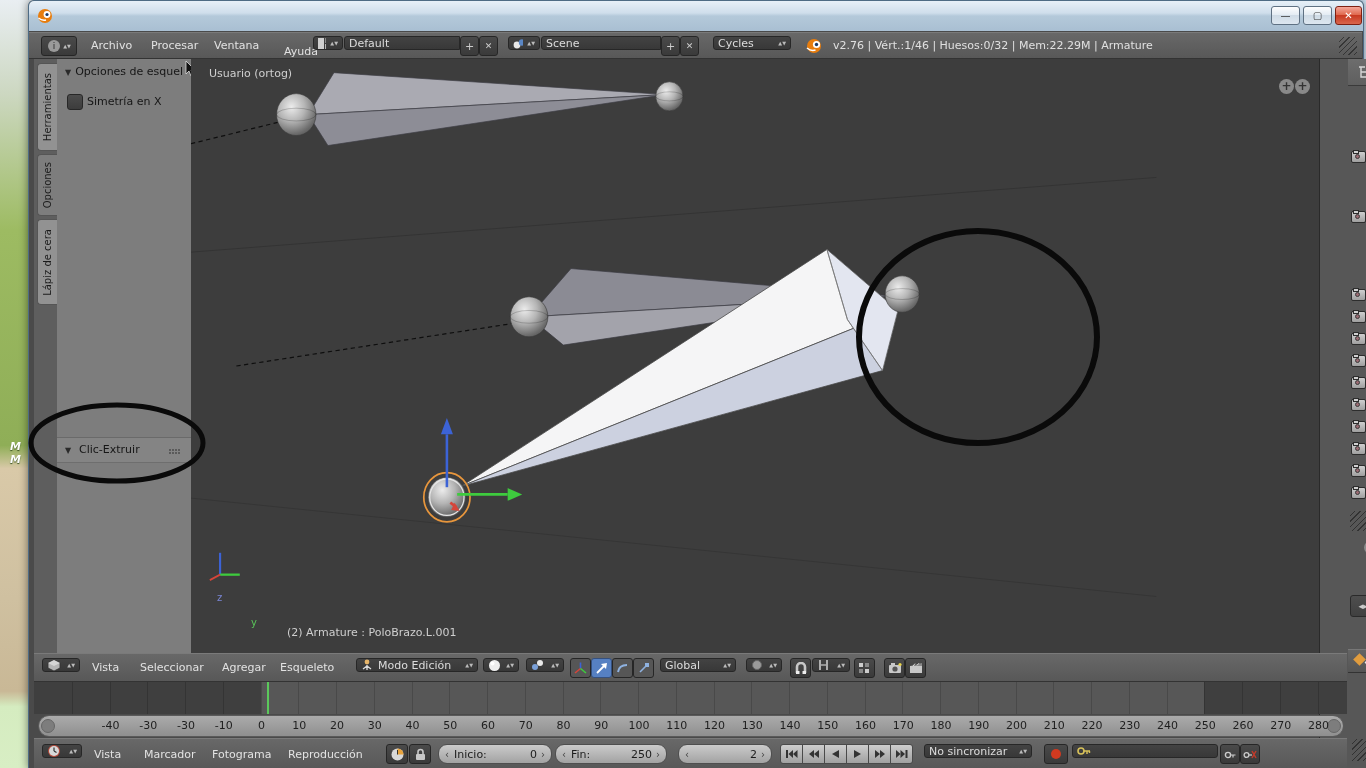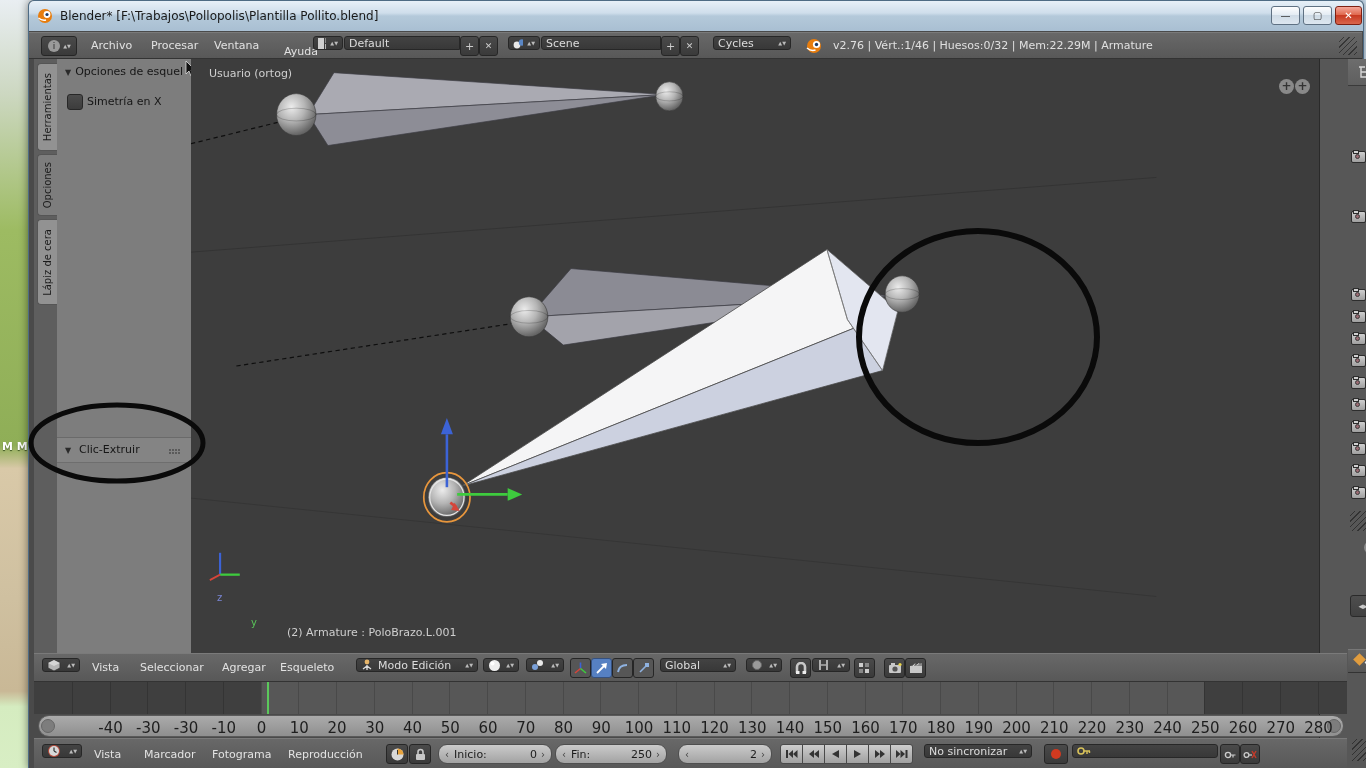--- a/index.html
+++ b/index.html
@@ -66,50 +66,49 @@
   .cam::after{content:"";position:absolute;left:1px;top:-2px;width:4px;height:2px;background:#cfcfcf;border:1px solid #2d2d2d;}
   
   #vph{left:5px;top:652px;width:1313px;height:29px;}
   #tl-canvas{left:5px;top:681px;width:1313px;height:32px;background:#3f3f3f;overflow:hidden;}
   #tl-range{position:absolute;top:0;height:32px;background:#575757;}
   .gridline{position:absolute;top:0;width:1px;height:32px;background:rgba(0,0,0,.16);}
   #playhead{position:absolute;top:0;width:2px;height:32px;background:#5bc85b;}
   #ruler{left:9px;top:714px;width:1306px;height:22px;background:linear-gradient(180deg,#ababab,#8f8f8f);
          border:1px solid #5a5a5a;border-radius:11px;box-sizing:border-box;}
   .cap{position:absolute;top:3px;width:14px;height:14px;border-radius:50%;background:#7d7d7d;border:1px solid #666;box-sizing:border-box;}
-  .tick{position:absolute;top:3px;width:34px;text-align:center;color:#1e1e1e;font-size:15px;}
+  .tick{position:absolute;top:3px;width:34px;text-align:center;color:#1e1e1e;font-size:11px;}
   #tlh{left:5px;top:737px;width:1313px;height:31px;}
   .pbtn{position:absolute;top:5px;width:23px;height:20px;background:linear-gradient(180deg,#cdcdcd,#a0a0a0);
         border:1px solid #4a4a4a;display:flex;align-items:center;justify-content:center;box-sizing:border-box;}
   
   #annot{left:0;top:0;width:1366px;height:768px;pointer-events:none;}
   svg{display:block;}
   .icon{display:inline-block;}
 </style>
 </head>
 <body>
 <div id="stage">
 
 <div class="abs" id="desktop-left">
-  <div class="abs mm" style="left:2px;top:440px;">M M</div>
+  <div class="abs mm" style="left:10px;top:440px;font-style:italic;">M M</div>
 </div>
 <div class="abs" id="desktop-right"></div>
 
 <div class="abs" id="win">
 
   <div class="abs" id="titlebar">
     <span class="icon">
       <svg width="16" height="16">
             <circle cx="8" cy="8" r="7" fill="#e87d0d"></circle>
             <circle cx="10" cy="6.5" r="3.4" fill="#fff"></circle>
             <circle cx="10" cy="6.5" r="1.6" fill="#1b3a66"></circle>
             <path d="M1.5 10 Q5 13 9 12" stroke="#fff" stroke-width="1.4" fill="none"></path>
           </svg>
     </span>
-    <span id="title-text">Blender* [F:\Trabajos\Pollopolis\Plantilla Pollito.blend]</span>
     <div class="winbtn" style="left:1242px;width:29px;">
           <span class="winglyph">—</span>
         </div>
     <div class="winbtn" style="left:1274px;width:29px;">
           <span class="winglyph">▢</span>
         </div>
     <div class="winbtn" id="btn-close" style="left:1306px;width:27px;">
           <span class="winglyph">✕</span>
         </div>
   </div>

